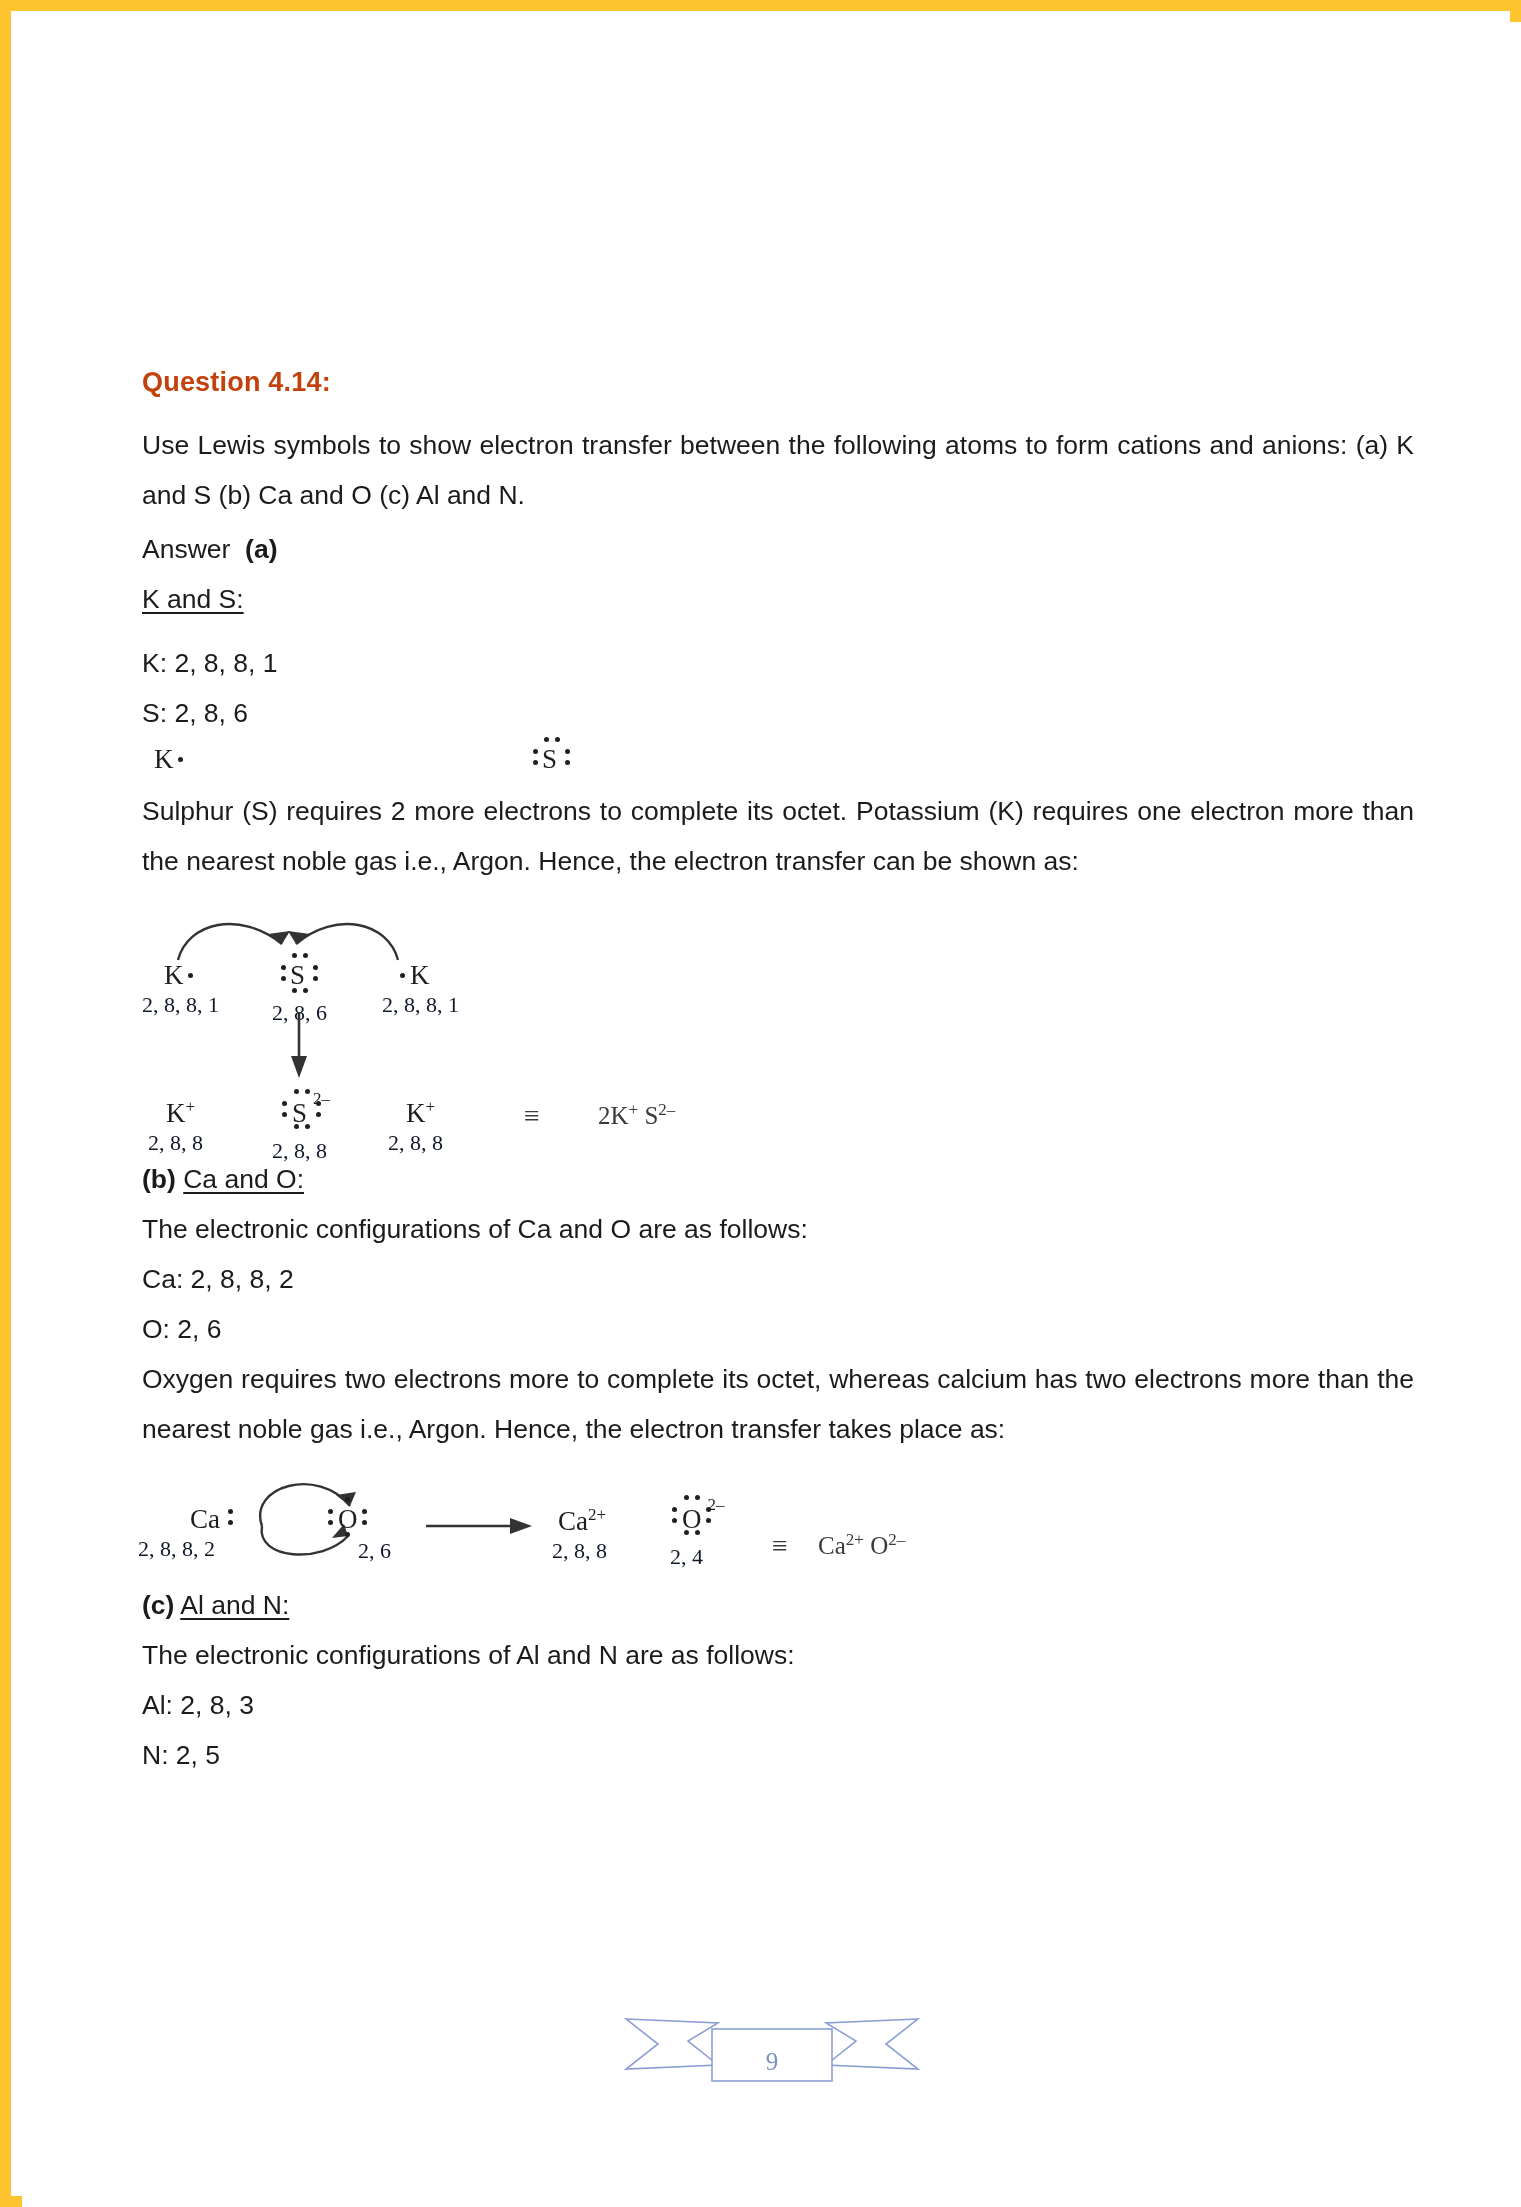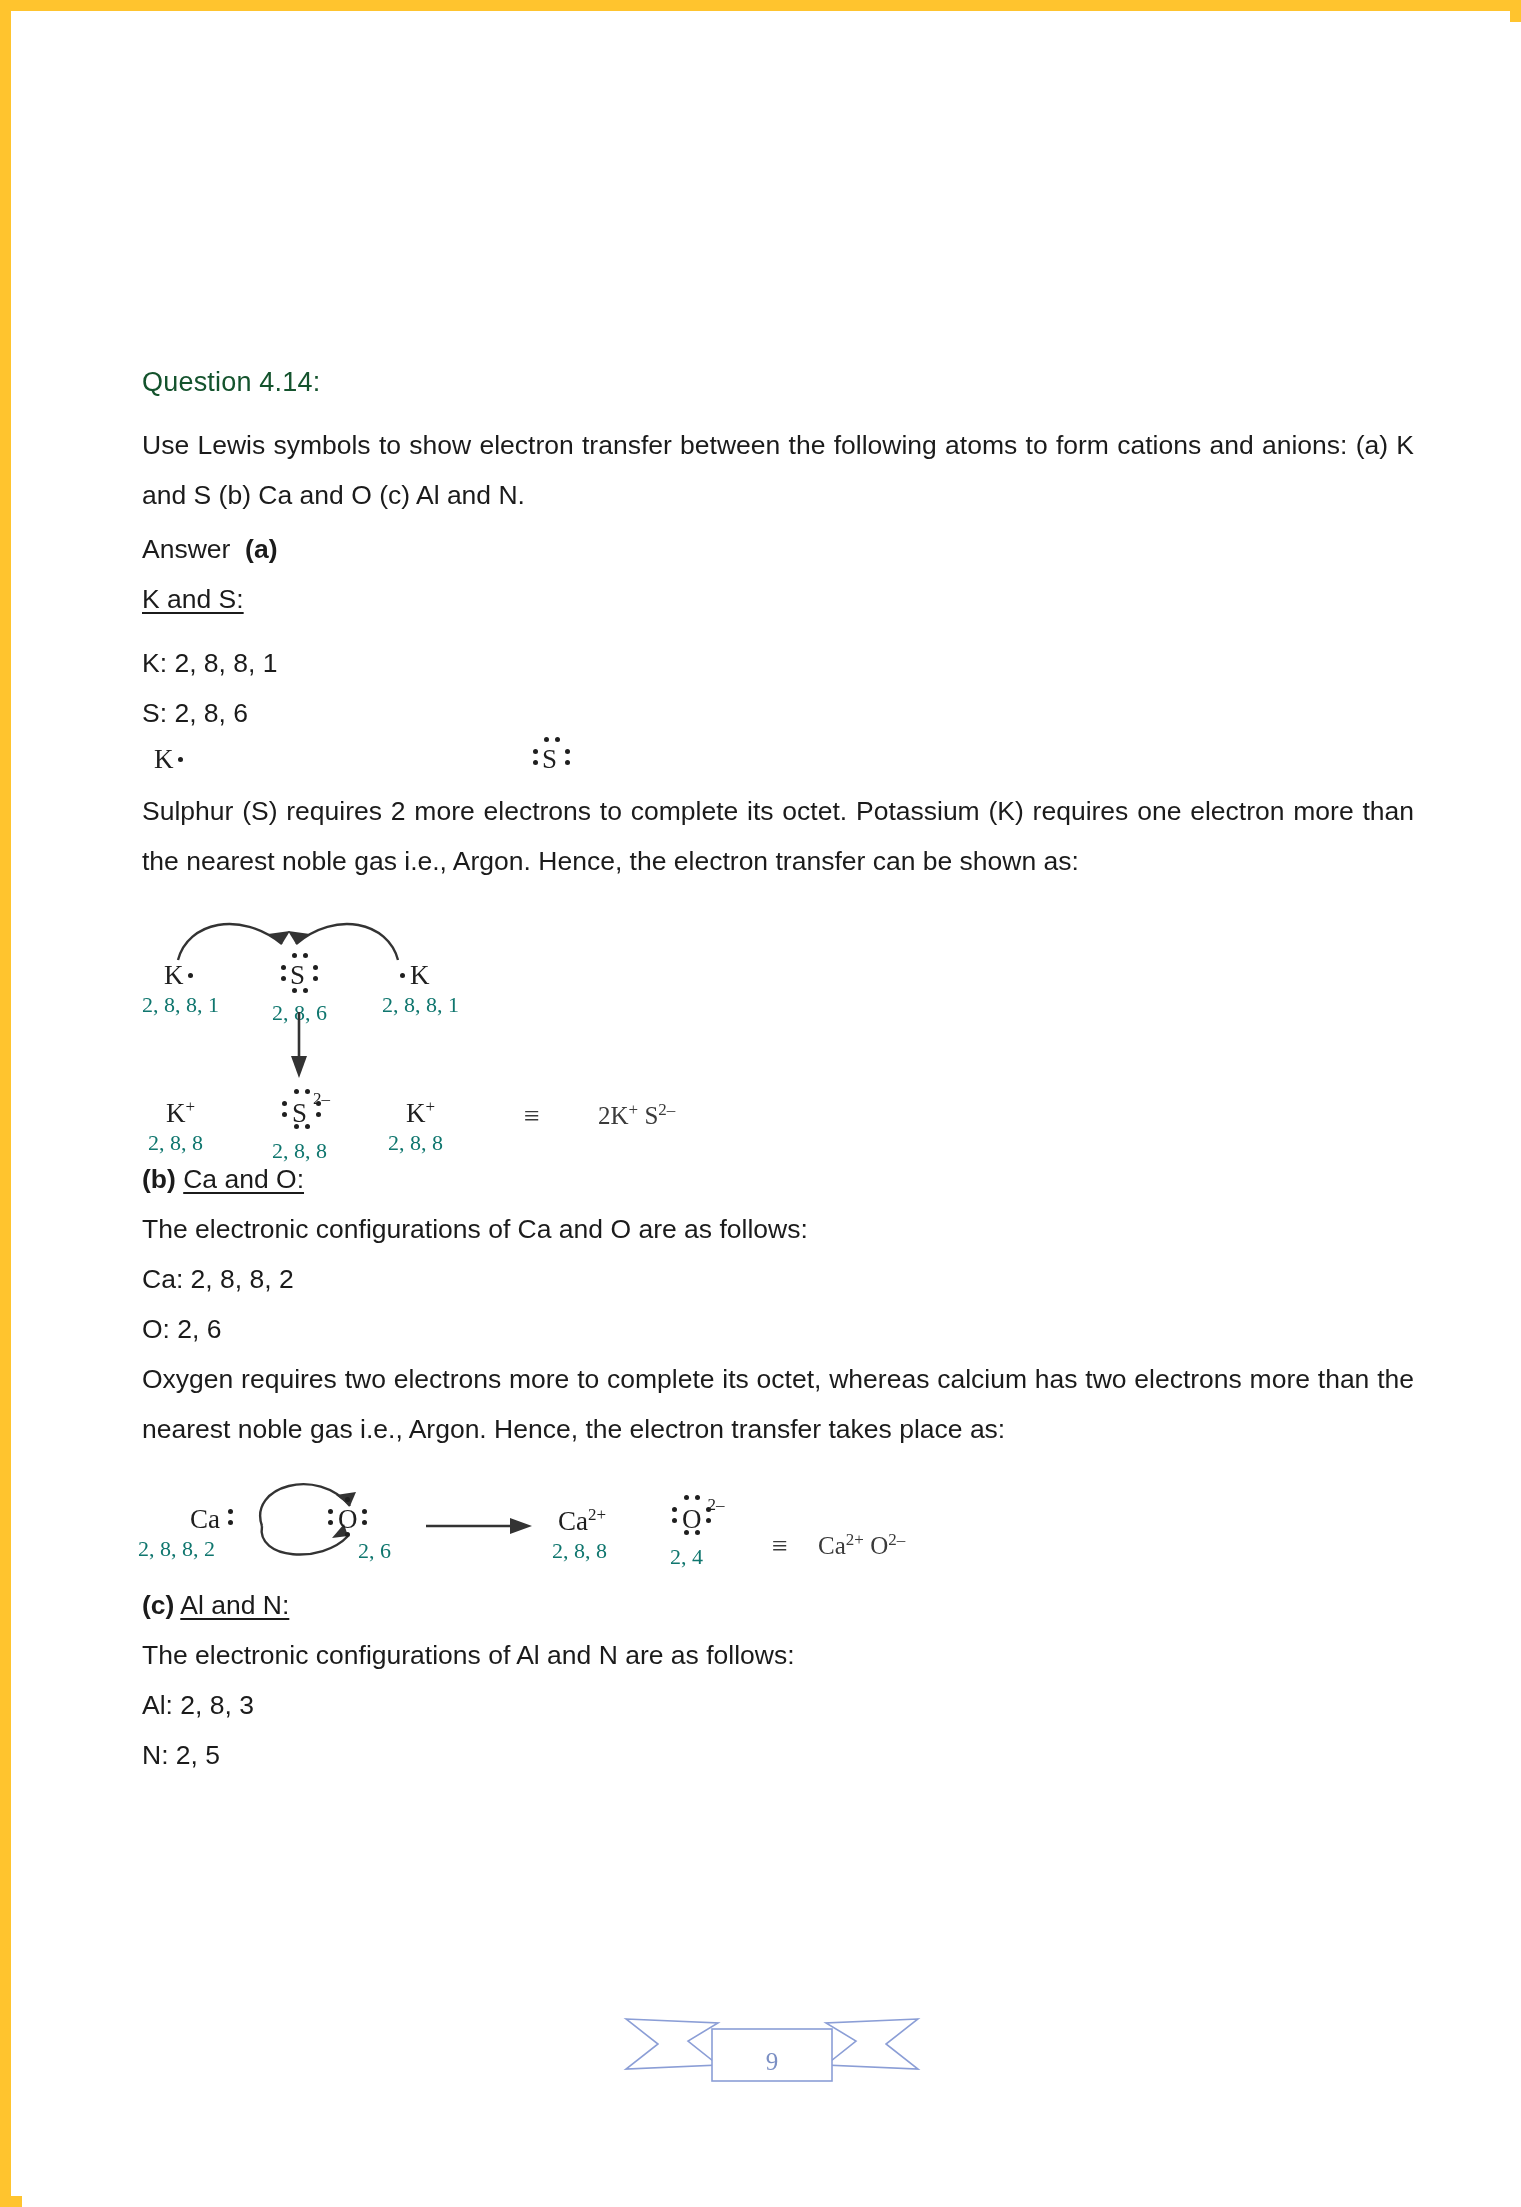--- a/index.html
+++ b/index.html
@@ -32,22 +32,22 @@
   }
   #content {
     position: absolute;
     left: 120px;
     top: 345px;
     width: 1272px;
   }
 
   .q-heading {
     font-size: 27px;
-    font-weight: normal;
-    color: #14532d;
+    font-weight: bold;
+    color: #c2410c;
     letter-spacing: .2px;
     margin: 0 0 22px 0;
     font-family: "Liberation Sans", sans-serif;
   }
   p.body-text {
     font-size: 26.5px;
     line-height: 50px;
     color: #1b1b1b;
     margin: 0 0 4px 0;
     text-align: justify;
@@ -81,21 +81,21 @@
     border-radius: 50%;
   }
   .charge {
     font-size: 17px;
     vertical-align: super;
     font-family: "Liberation Serif", serif;
   }
   .config {
     font-family: "Liberation Serif", serif;
     font-size: 22px;
-    color: #0f766e;
+    color: #0f172a;
     white-space: nowrap;
   }
   .equiv {
     font-family: "Liberation Serif", serif;
     font-size: 28px;
     color: #3a3a3a;
   }
   .formula {
     font-family: "Liberation Serif", serif;
     font-size: 25px;

